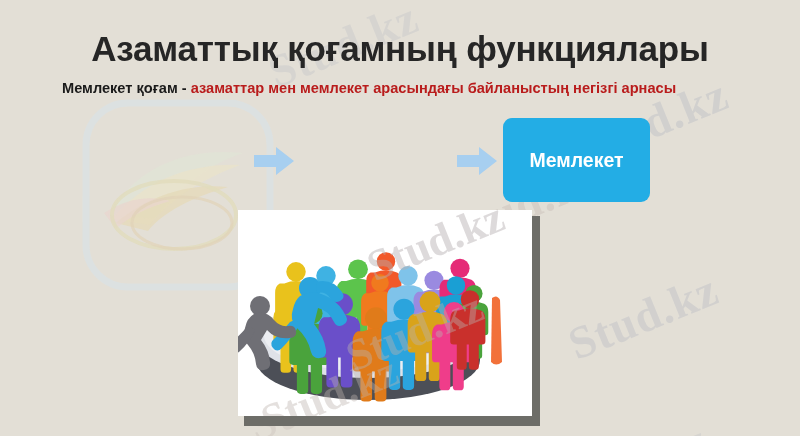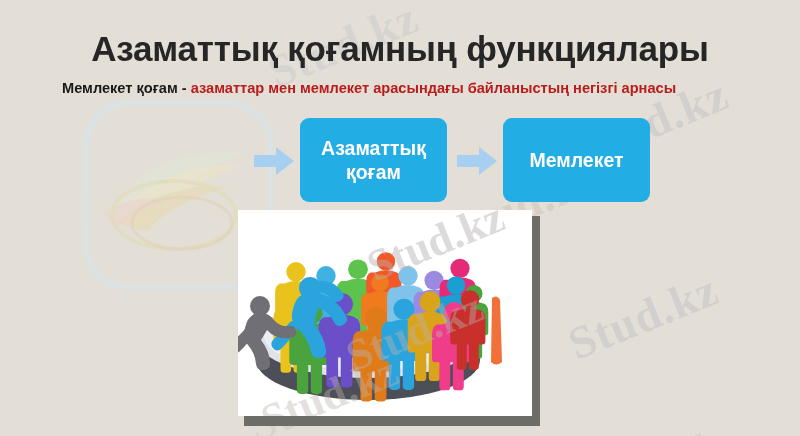--- a/index.html
+++ b/index.html
@@ -181,23 +181,20 @@
   <span class="lead">Мемлекет қоғам - </span><span class="accent">азаматтар мен мемлекет арасындағы байланыстың негізгі арнасы</span>
 </p>
 
 <div class="flow">
 
 
   <svg class="farrow farrow-1" viewBox="0 0 40 28">
     <path d="M0,8 L22,8 L22,0 L40,14 L22,28 L22,20 L0,20 Z" fill="#a7cff0"></path>
   </svg>
 
-  <div class="fbox fbox-2">
-    <span>Азаматтық қоғам</span>
-  </div>
 
   <svg class="farrow farrow-2" viewBox="0 0 40 28">
     <path d="M0,8 L22,8 L22,0 L40,14 L22,28 L22,20 L0,20 Z" fill="#a7cff0"></path>
   </svg>
 
   <div class="fbox fbox-3">
     <span>Мемлекет</span>
   </div>
 </div>
 

